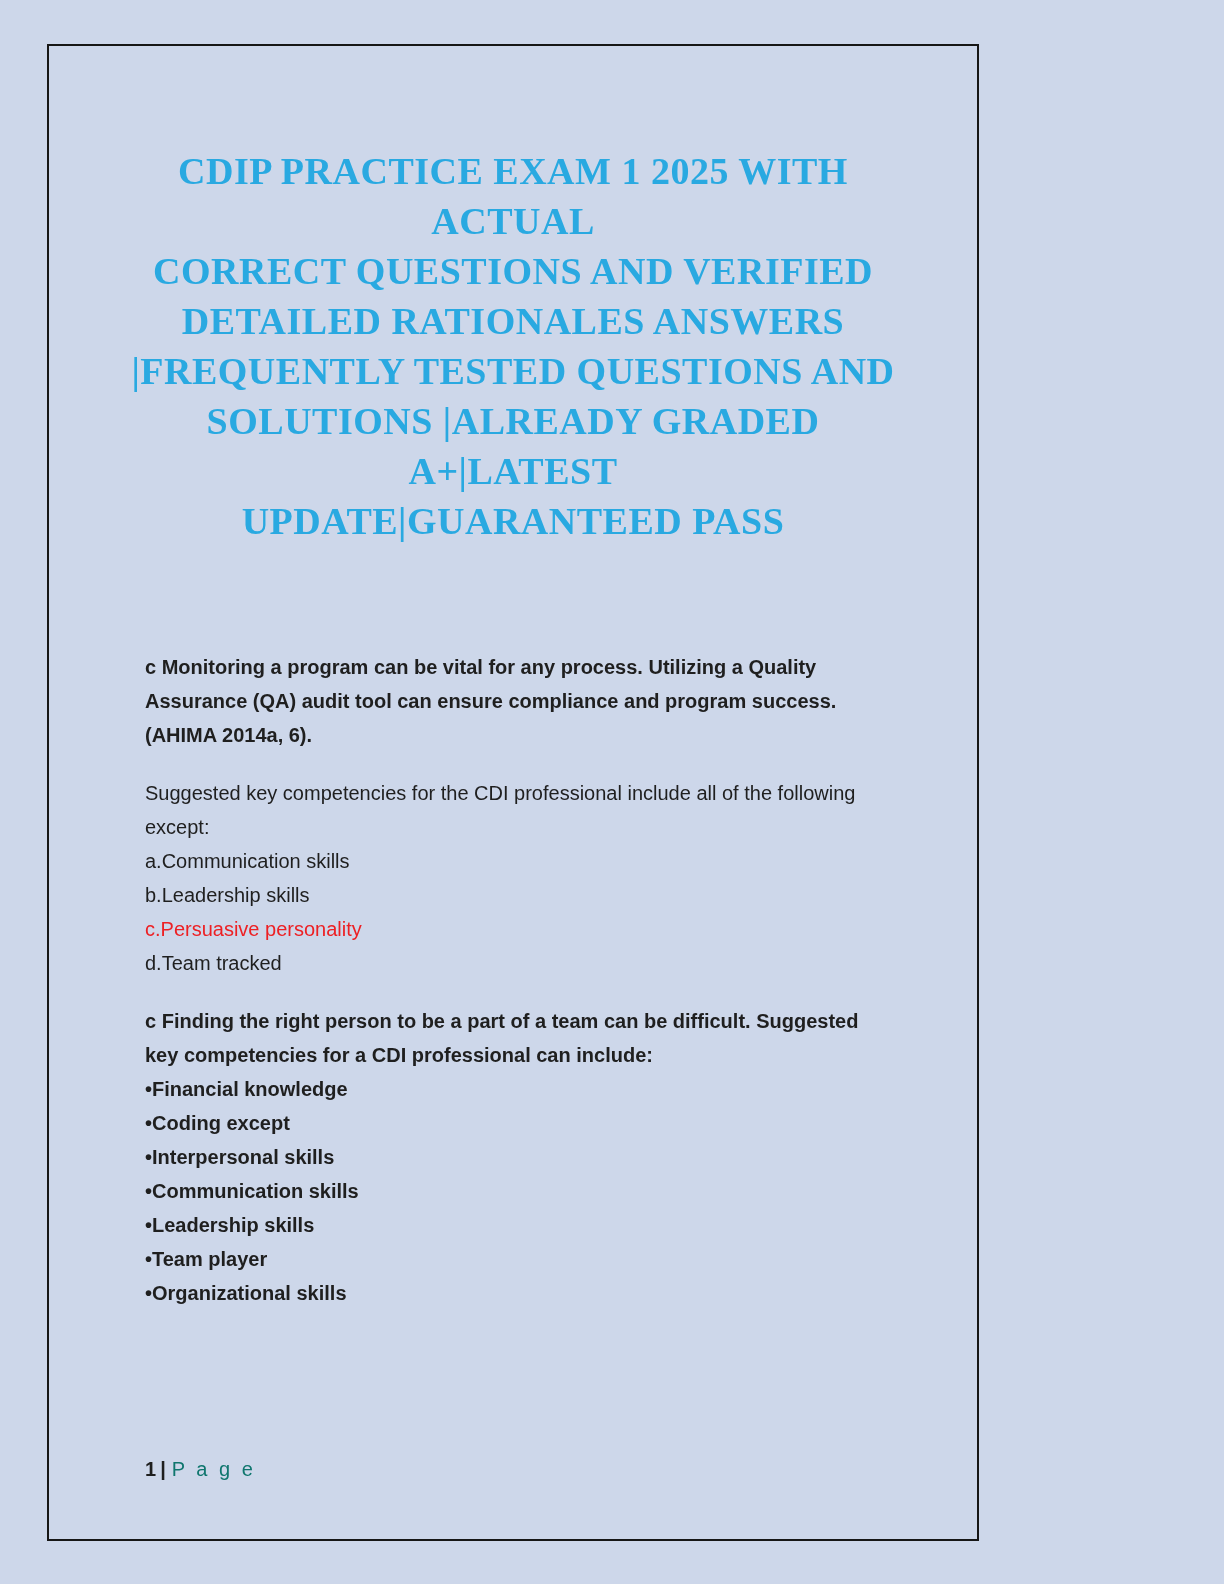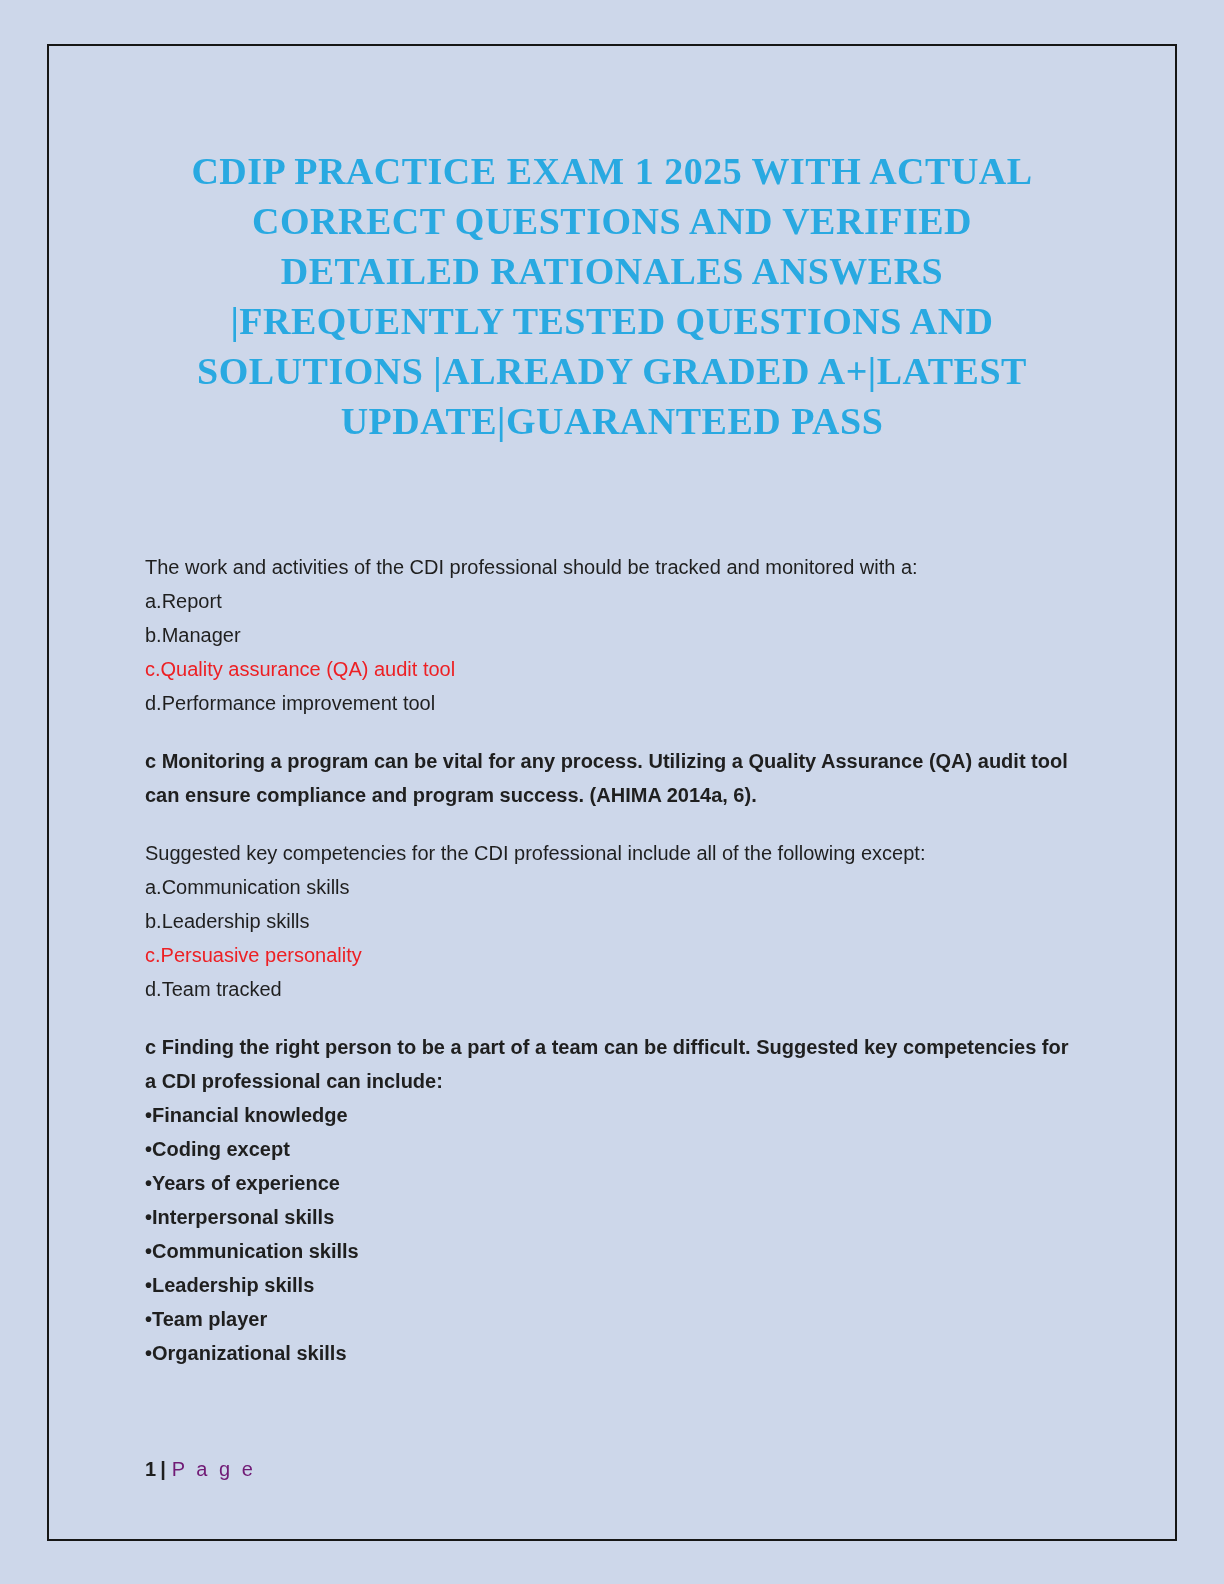--- a/index.html
+++ b/index.html
@@ -7,21 +7,21 @@
   body {
     background: #cdd7ea;
     font-family: "Liberation Sans", sans-serif;
     position: relative;
     overflow: hidden;
   }
   .page {
     position: absolute;
     left: 47px;
     top: 44px;
-    width: 1130px;
+    width: 932px;
     height: 1497px;
     border: 2px solid #161616;
     background: transparent;
   }
   .title-block {
     margin-top: 100px;
     padding: 0 60px;
     text-align: center;
     font-family: "Liberation Serif", serif;
     font-weight: bold;
@@ -48,62 +48,54 @@
   .bullets p { font-weight: bold; }
   .footer {
     position: absolute;
     left: 96px;
     bottom: 56px;
     font-size: 20px;
     line-height: 28px;
   }
   .pg-num { font-weight: bold; color: #1f1f1f; }
   .pg-sep { font-weight: bold; color: #1f1f1f; margin: 0 6px 0 4px; }
-  .pg-label { color: #701a75; letter-spacing: 3px; }
+  .pg-label { color: #0f766e; letter-spacing: 3px; }
 </style>
 </head>
 <body>
 
 <div class="page">
 
   <header class="title-block">
     <div class="title-line">CDIP PRACTICE EXAM 1 2025 WITH ACTUAL</div>
     <div class="title-line">CORRECT QUESTIONS AND VERIFIED</div>
     <div class="title-line">DETAILED RATIONALES ANSWERS</div>
     <div class="title-line">|FREQUENTLY TESTED QUESTIONS AND</div>
     <div class="title-line">SOLUTIONS |ALREADY GRADED A+|LATEST</div>
     <div class="title-line">UPDATE|GUARANTEED PASS</div>
   </header>
 
   <main class="body-content">
 
-    <section class="q-block">
-      <p class="q-prompt">The work and activities of the CDI professional should be tracked and monitored with a:</p>
-      <p class="option">a.Report</p>
-      <p class="option">b.Manager</p>
-      <p class="option highlight">c.Quality assurance (QA) audit tool</p>
-      <p class="option">d.Performance improvement tool</p>
-    </section>
 
     <p class="rationale">c Monitoring a program can be vital for any process. Utilizing a Quality Assurance (QA) audit tool can ensure compliance and program success. (AHIMA 2014a, 6).</p>
 
     <section class="q-block">
       <p class="q-prompt">Suggested key competencies for the CDI professional include all of the following except:</p>
       <p class="option">a.Communication skills</p>
       <p class="option">b.Leadership skills</p>
       <p class="option highlight">c.Persuasive personality</p>
       <p class="option">d.Team tracked</p>
     </section>
 
     <p class="rationale tight">c Finding the right person to be a part of a team can be difficult. Suggested key competencies for a CDI professional can include:</p>
 
     <div class="bullets">
       <p>•Financial knowledge</p>
       <p>•Coding except</p>
-      <p>•Years of experience</p>
       <p>•Interpersonal skills</p>
       <p>•Communication skills</p>
       <p>•Leadership skills</p>
       <p>•Team player</p>
       <p>•Organizational skills</p>
     </div>
 
   </main>
 
   <footer class="footer">

